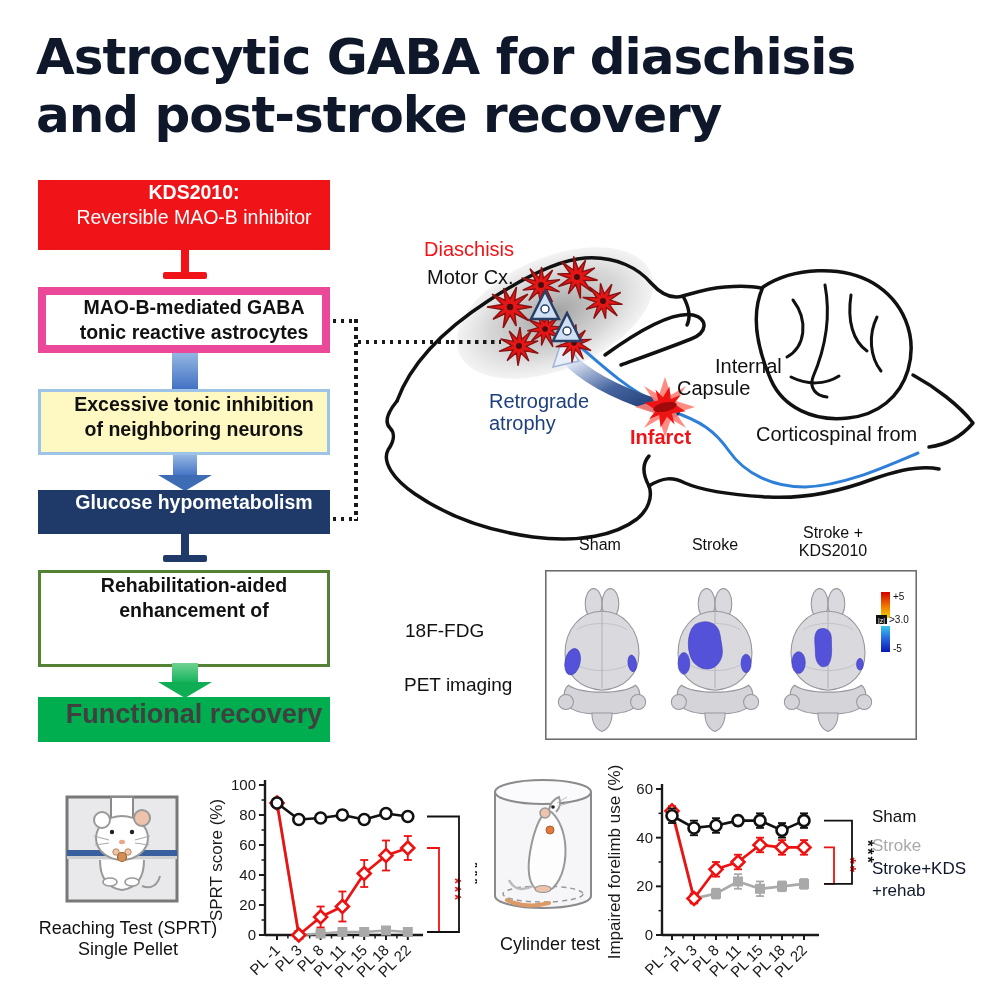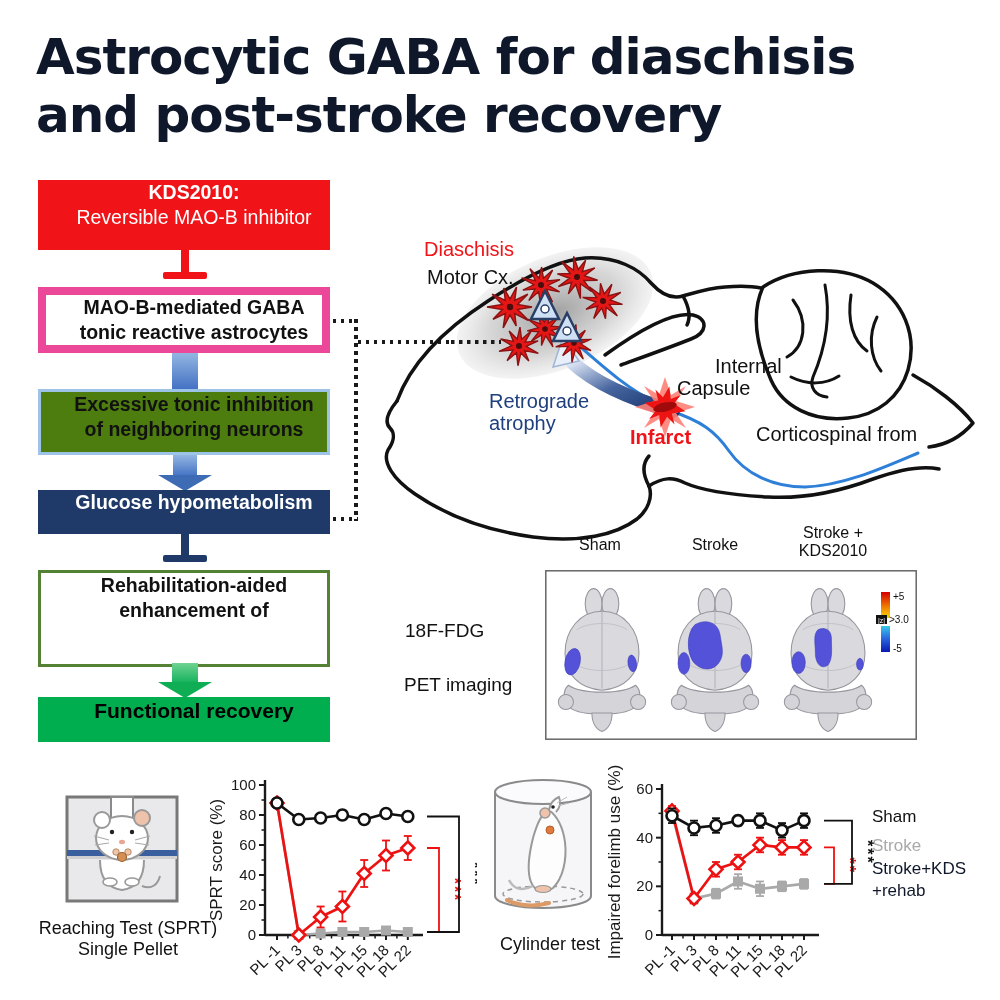--- a/index.html
+++ b/index.html
@@ -9,24 +9,24 @@
   
   .title{left:36px;top:28px;width:940px;font-family:"DejaVu Sans",sans-serif;
          font-weight:bold;font-size:50px;line-height:1.16;letter-spacing:-1px;color:#0f172a;}
   
   .fbox{left:38px;width:292px;box-sizing:border-box;text-align:center;
         display:flex;flex-direction:column;justify-content:flex-start;
         font-size:19.5px;font-weight:bold;line-height:1.3;padding-left:20px;}
   .fbox.red{top:180px;height:70px;background:#f01418;color:#fff;}
   .fbox.red .sub{font-weight:normal;}
   .fbox.blue1{top:287px;height:66px;background:#fff;border:8px solid #ec4899;color:#111;}
-  .fbox.blue2{top:389px;height:66px;background:#4d7c0f;border:3px solid #9dc3e6;color:#111;}
+  .fbox.blue2{top:389px;height:66px;background:#fef9c3;border:3px solid #9dc3e6;color:#111;}
   .fbox.navy{top:490px;height:44px;background:#1f3a68;color:#fff;}
   .fbox.greenb{top:570px;height:97px;background:#fff;border:3px solid #548235;color:#111;}
-  .fbox.green{top:697px;height:45px;background:#00ad4f;color:#000000;font-size:21px;}
+  .fbox.green{top:697px;height:45px;background:#00ad4f;color:#404040;font-size:27px;}
   
   .stem{width:8px;}
   .tbarbar{height:7px;border-radius:2px;}
   .gradblue{background:linear-gradient(180deg,#93b6e2,#4472c4);}
   .gradgreen{background:linear-gradient(180deg,#6fd392,#13b25b);}
   .tri{width:0;height:0;border-left:27px solid transparent;border-right:27px solid transparent;}
   .dot-h{height:4px;background:repeating-linear-gradient(90deg,#1a1a1a 0 3.5px,transparent 3.5px 8px);}
   .dot-v{width:4px;background:repeating-linear-gradient(180deg,#1a1a1a 0 3.5px,transparent 3.5px 8px);}
   
   .blabel{font-size:20px;white-space:nowrap;}

